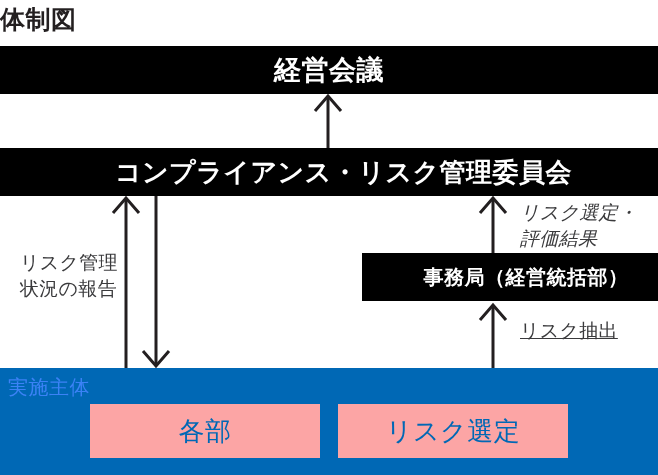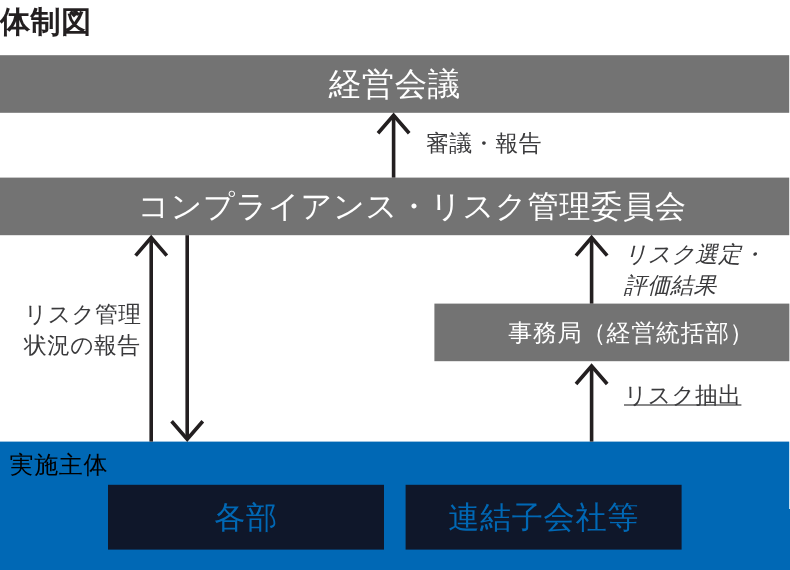--- a/index.html
+++ b/index.html
@@ -27,28 +27,29 @@
     font-size: 25px;
     font-weight: bold;
     color: #231f20;
     letter-spacing: 0.5px;
     line-height: 34px;
   }
 
   
   .bar {
     position: absolute;
-    background: #737373;
+    background: #000000;
     color: #ffffff;
     display: flex;
     align-items: center;
     justify-content: center;
     font-size: 27px;
     letter-spacing: 0.5px;
     box-sizing: border-box;
+    font-weight: bold;
   }
   #bar-management-meeting {
     left: 0px;
     top: 46px;
     width: 658px;
     height: 48px;
   }
   #bar-compliance-committee {
     left: 0px;
     top: 148px;
@@ -73,26 +74,26 @@
     top: 368px;
     width: 658px;
     height: 107px;
     background: #0068b5;
   }
   #label-implementation {
     position: absolute;
     left: 8px;
     top: 374px;
     font-size: 20px;
-    color: #000000;
+    color: #3b82f6;
     letter-spacing: 0.5px;
   }
   .white-box {
     position: absolute;
-    background: #0f172a;
+    background: #fca5a5;
     color: #0068b5;
     display: flex;
     align-items: center;
     justify-content: center;
     font-size: 26px;
     letter-spacing: 0.5px;
     box-sizing: border-box;
   }
   #box-departments {
     left: 90px;
@@ -134,42 +135,41 @@
 </style>
 </head>
 <body>
 
 <div id="diagram">
 
   <div class="page-title">体制図</div>
 
   <div class="bar" id="bar-management-meeting">経営会議</div>
 
-  <div class="conn-label" id="label-deliberation-report">審議・報告</div>
 
   <div class="bar" id="bar-compliance-committee">コンプライアンス・リスク管理委員会</div>
 
   <div class="conn-label" id="label-risk-status-report">リスク管理
 状況の報告</div>
 
 
   <div class="conn-label" id="label-risk-selection">リスク選定・
 評価結果</div>
 
   <div class="bar" id="box-secretariat">事務局（経営統括部）</div>
 
   <div class="conn-label" id="label-risk-extraction">リスク抽出</div>
 
   <div id="block-implementation"></div>
 
   <div id="label-implementation">実施主体</div>
 
   <div class="white-box" id="box-departments">各部</div>
 
-  <div class="white-box" id="box-subsidiaries">連結子会社等</div>
+  <div class="white-box" id="box-subsidiaries">リスク選定</div>
 
   <svg id="arrow-layer" viewBox="0 0 658 475">
     <g stroke="#231f20" stroke-width="3" fill="none">
 
       <g>
         <line x1="328" y1="148" x2="328" y2="97"></line>
         <polyline points="315,111 328,96 341,111"></polyline>
       </g>
 
       <g>

